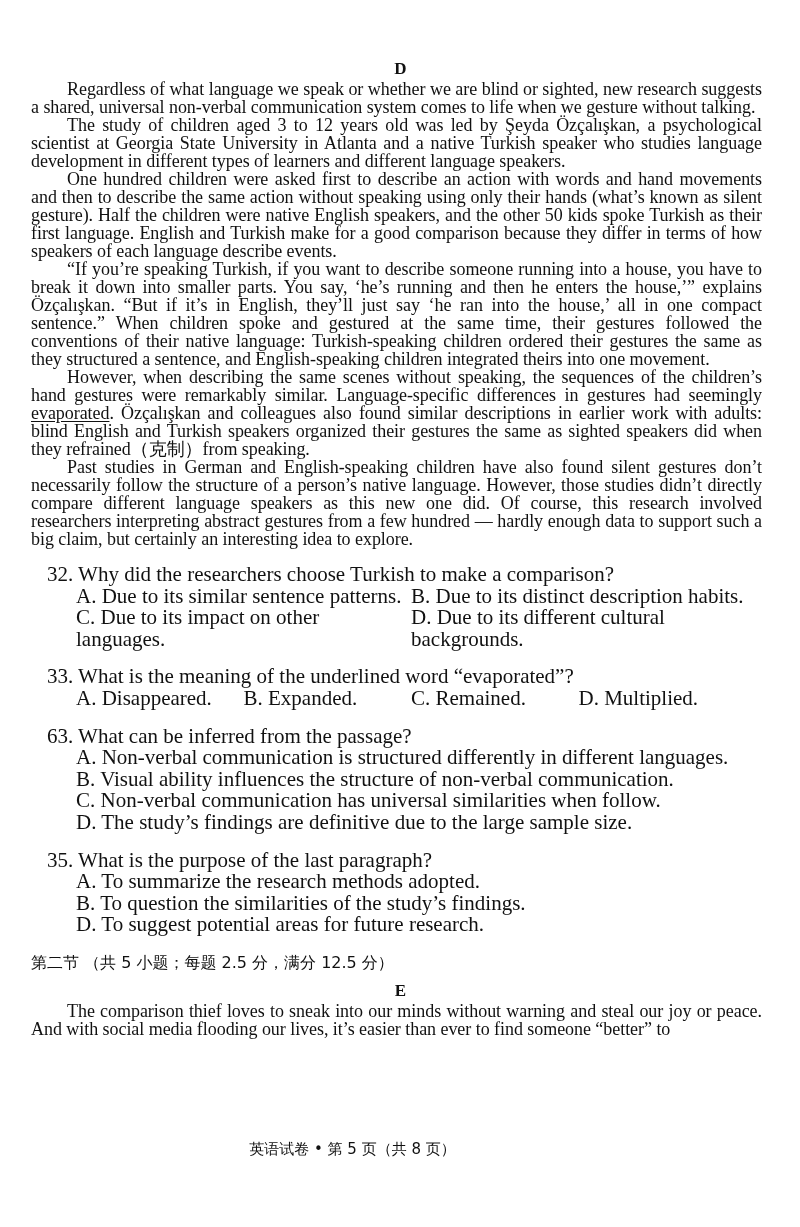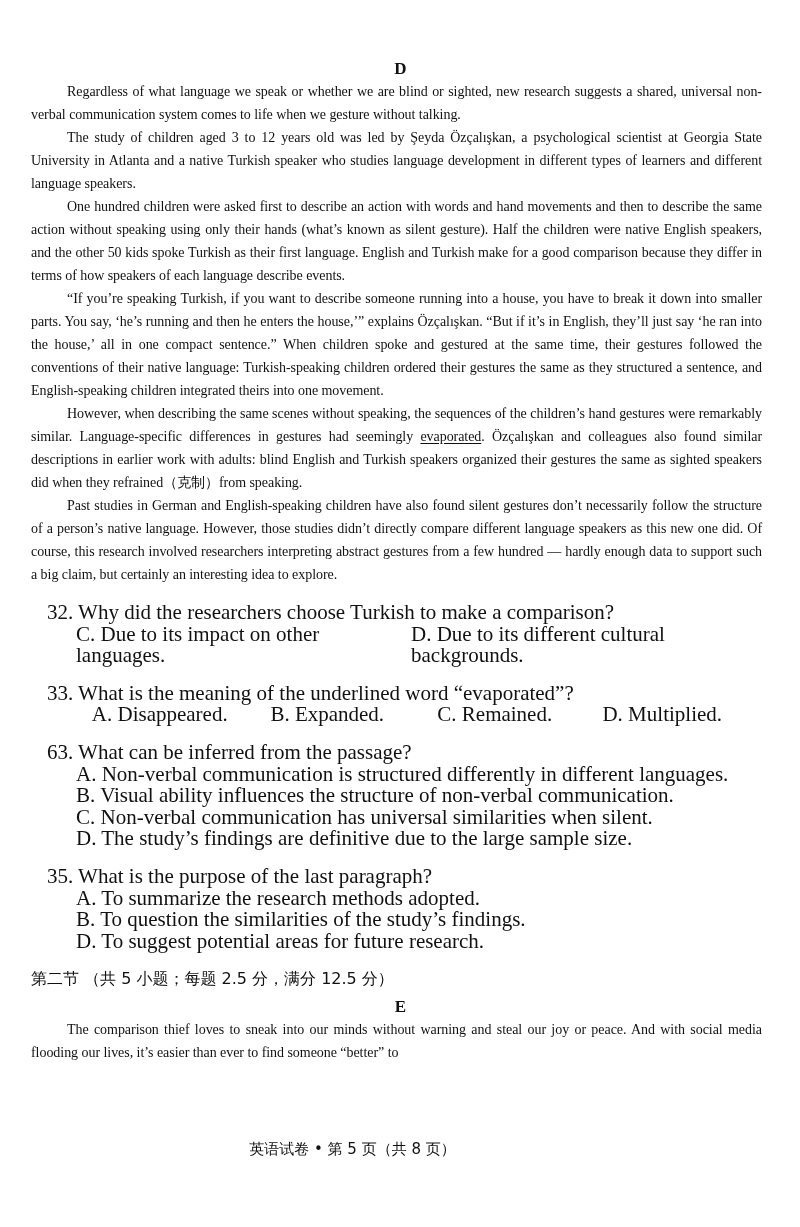--- a/index.html
+++ b/index.html
@@ -7,29 +7,29 @@
     width: 800px; height: 1227px; overflow: hidden; position: relative;
     font-family: "Liberation Serif", "DejaVu Serif", serif;
     color: #111111;
   }
   .page { position: absolute; left: 31px; top: 58px; width: 731px; }
   .section-letter {
     text-align: center; font-weight: bold; font-size: 17px;
     line-height: 22px; height: 22px; margin-left: 8px;
   }
   .para {
-    font-size: 14px; line-height: 23px; text-align: justify;
+    font-size: 18px; line-height: 18px; text-align: justify;
     text-indent: 36px; margin: 0; letter-spacing: -0.05px;
   }
   .para u { text-decoration: underline; text-underline-offset: 2px; }
   .question { font-size: 21px; line-height: 21.6px; margin: 16px; }
   .q-stem { display: block; }
   .opt-row { display: flex; padding-left: 29px; }
   .opt-row.two .opt { width: 365px; }
-  .opt-row.four .opt { width: 180px; text-align: center; }
+  .opt-row.four .opt { width: 180px; }
   .opt-row.one .opt { width: auto; }
   .cn { font-family: "DejaVu Sans", sans-serif; }
   .cn-heading { font-size: 16px; line-height: 22px; margin-top: 8px; }
   .cn-para { font-size: 16px; line-height: 22px; text-indent: 34px; text-align: justify; margin: 0; }
   .section-letter.e { margin-top: 6px; }
   .footer {
     position: absolute; left: 0; width: 705px; top: 1139px;
     text-align: center; font-size: 15px; line-height: 20px;
     font-family: "DejaVu Sans", sans-serif;
   }
@@ -44,20 +44,24 @@
   <p class="para">Regardless of what language we speak or whether we are blind or sighted, new research suggests a shared, universal non-verbal communication system comes to life when we gesture without talking.</p>
   <p class="para">The study of children aged 3 to 12 years old was led by Şeyda Özçalışkan, a psychological scientist at Georgia State University in Atlanta and a native Turkish speaker who studies language development in different types of learners and different language speakers.</p>
   <p class="para">One hundred children were asked first to describe an action with words and hand movements and then to describe the same action without speaking using only their hands (what’s known as silent gesture). Half the children were native English speakers, and the other 50 kids spoke Turkish as their first language. English and Turkish make for a good comparison because they differ in terms of how speakers of each language describe events.</p>
   <p class="para">“If you’re speaking Turkish, if you want to describe someone running into a house, you have to break it down into smaller parts. You say, ‘he’s running and then he enters the house,’” explains Özçalışkan. “But if it’s in English, they’ll just say ‘he ran into the house,’ all in one compact sentence.” When children spoke and gestured at the same time, their gestures followed the conventions of their native language: Turkish-speaking children ordered their gestures the same as they structured a sentence, and English-speaking children integrated theirs into one movement.</p>
   <p class="para"><span>However, when describing the same scenes without speaking, the sequences of the children’s hand gestures were remarkably similar. Language-specific differences in gestures had seemingly </span><u>evaporated</u><span>. Özçalışkan and colleagues also found similar descriptions in earlier work with adults: blind English and Turkish speakers organized their gestures the same as sighted speakers did when they refrained（克制）from speaking.</span></p>
   <p class="para">Past studies in German and English-speaking children have also found silent gestures don’t necessarily follow the structure of a person’s native language. However, those studies didn’t directly compare different language speakers as this new one did. Of course, this research involved researchers interpreting abstract gestures from a few hundred — hardly enough data to support such a big claim, but certainly an interesting idea to explore.</p>
 
   <div class="question">
     <span class="q-stem">32. Why did the researchers choose Turkish to make a comparison?</span>
     <div class="opt-row two">
+      <span class="opt">A. Due to its similar sentence patterns.</span>
+      <span class="opt">B. Due to its distinct description habits.</span>
+    </div>
+    <div class="opt-row two">
       <span class="opt">C. Due to its impact on other languages.</span>
       <span class="opt">D. Due to its different cultural backgrounds.</span>
     </div>
   </div>
 
   <div class="question">
     <span class="q-stem">33. What is the meaning of the underlined word “evaporated”?</span>
     <div class="opt-row four">
       <span class="opt">A. Disappeared.</span>
       <span class="opt">B. Expanded.</span>
@@ -68,21 +72,21 @@
 
   <div class="question">
     <span class="q-stem">63. What can be inferred from the passage?</span>
     <div class="opt-row one">
         <span class="opt">A. Non-verbal communication is structured differently in different languages.</span>
       </div>
     <div class="opt-row one">
         <span class="opt">B. Visual ability influences the structure of non-verbal communication.</span>
       </div>
     <div class="opt-row one">
-        <span class="opt">C. Non-verbal communication has universal similarities when silent.</span>
+        <span class="opt">C. Non-verbal communication has universal similarities when follow.</span>
       </div>
     <div class="opt-row one">
         <span class="opt">D. The study’s findings are definitive due to the large sample size.</span>
       </div>
   </div>
 
   <div class="question">
     <span class="q-stem">35. What is the purpose of the last paragraph?</span>
     <div class="opt-row one">
         <span class="opt">A. To summarize the research methods adopted.</span>

